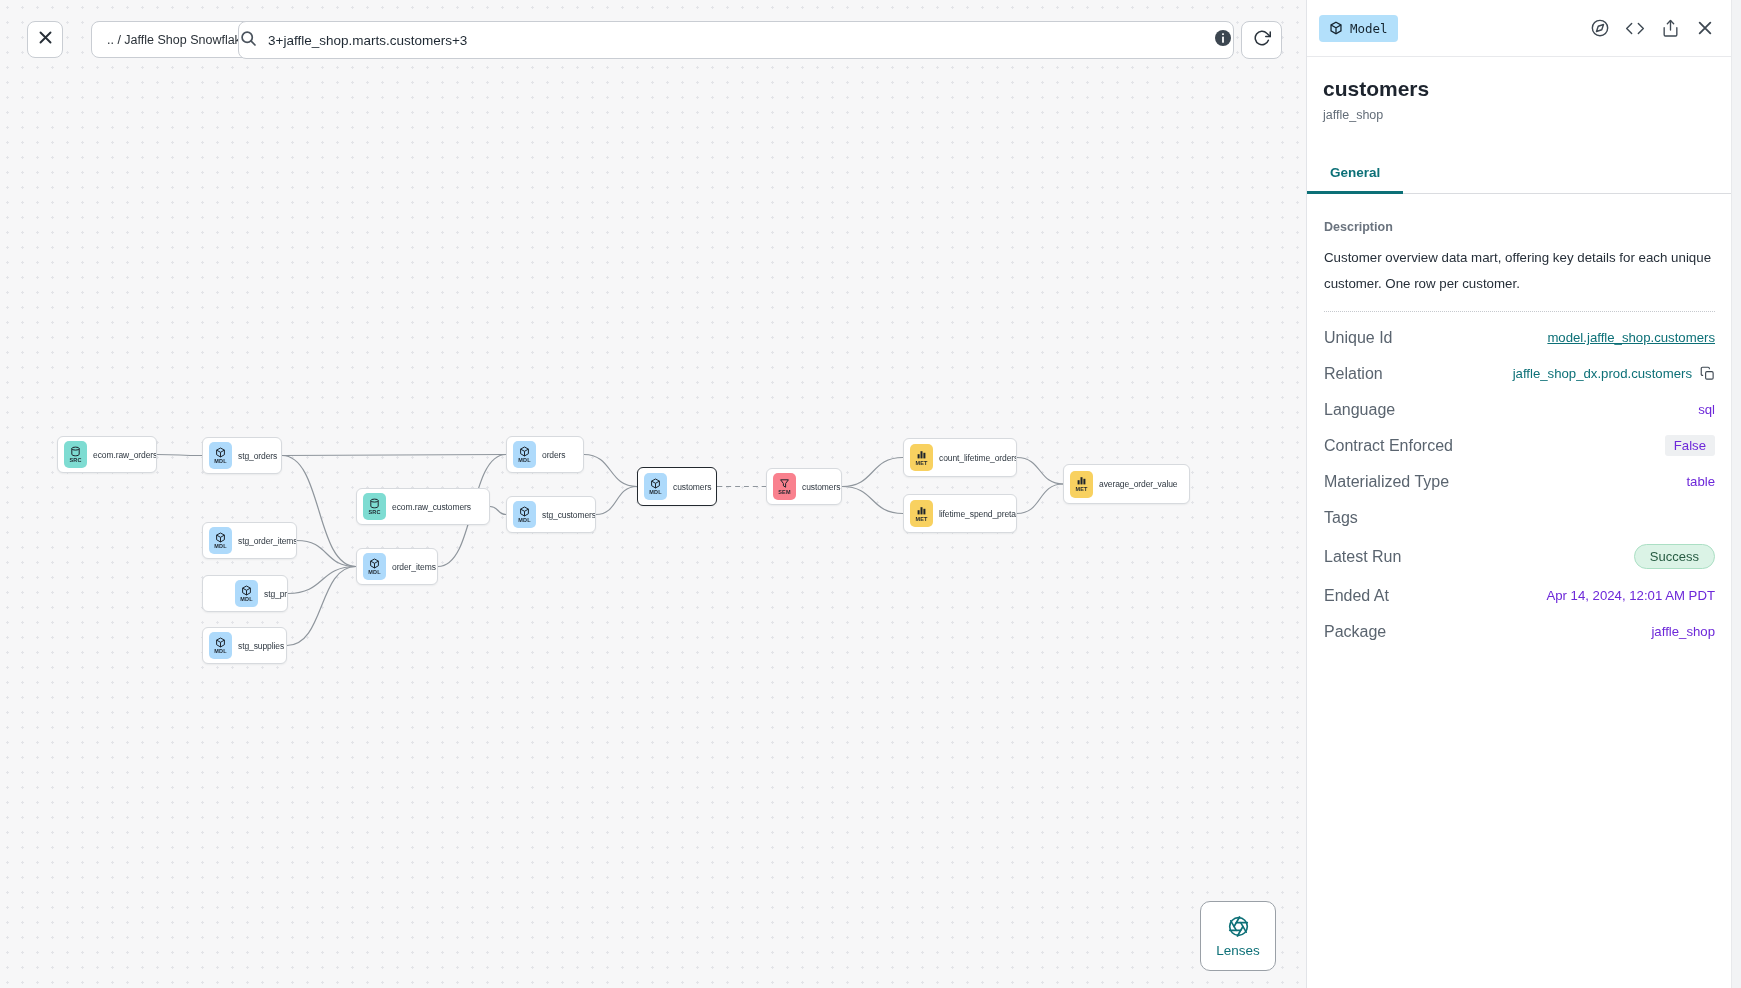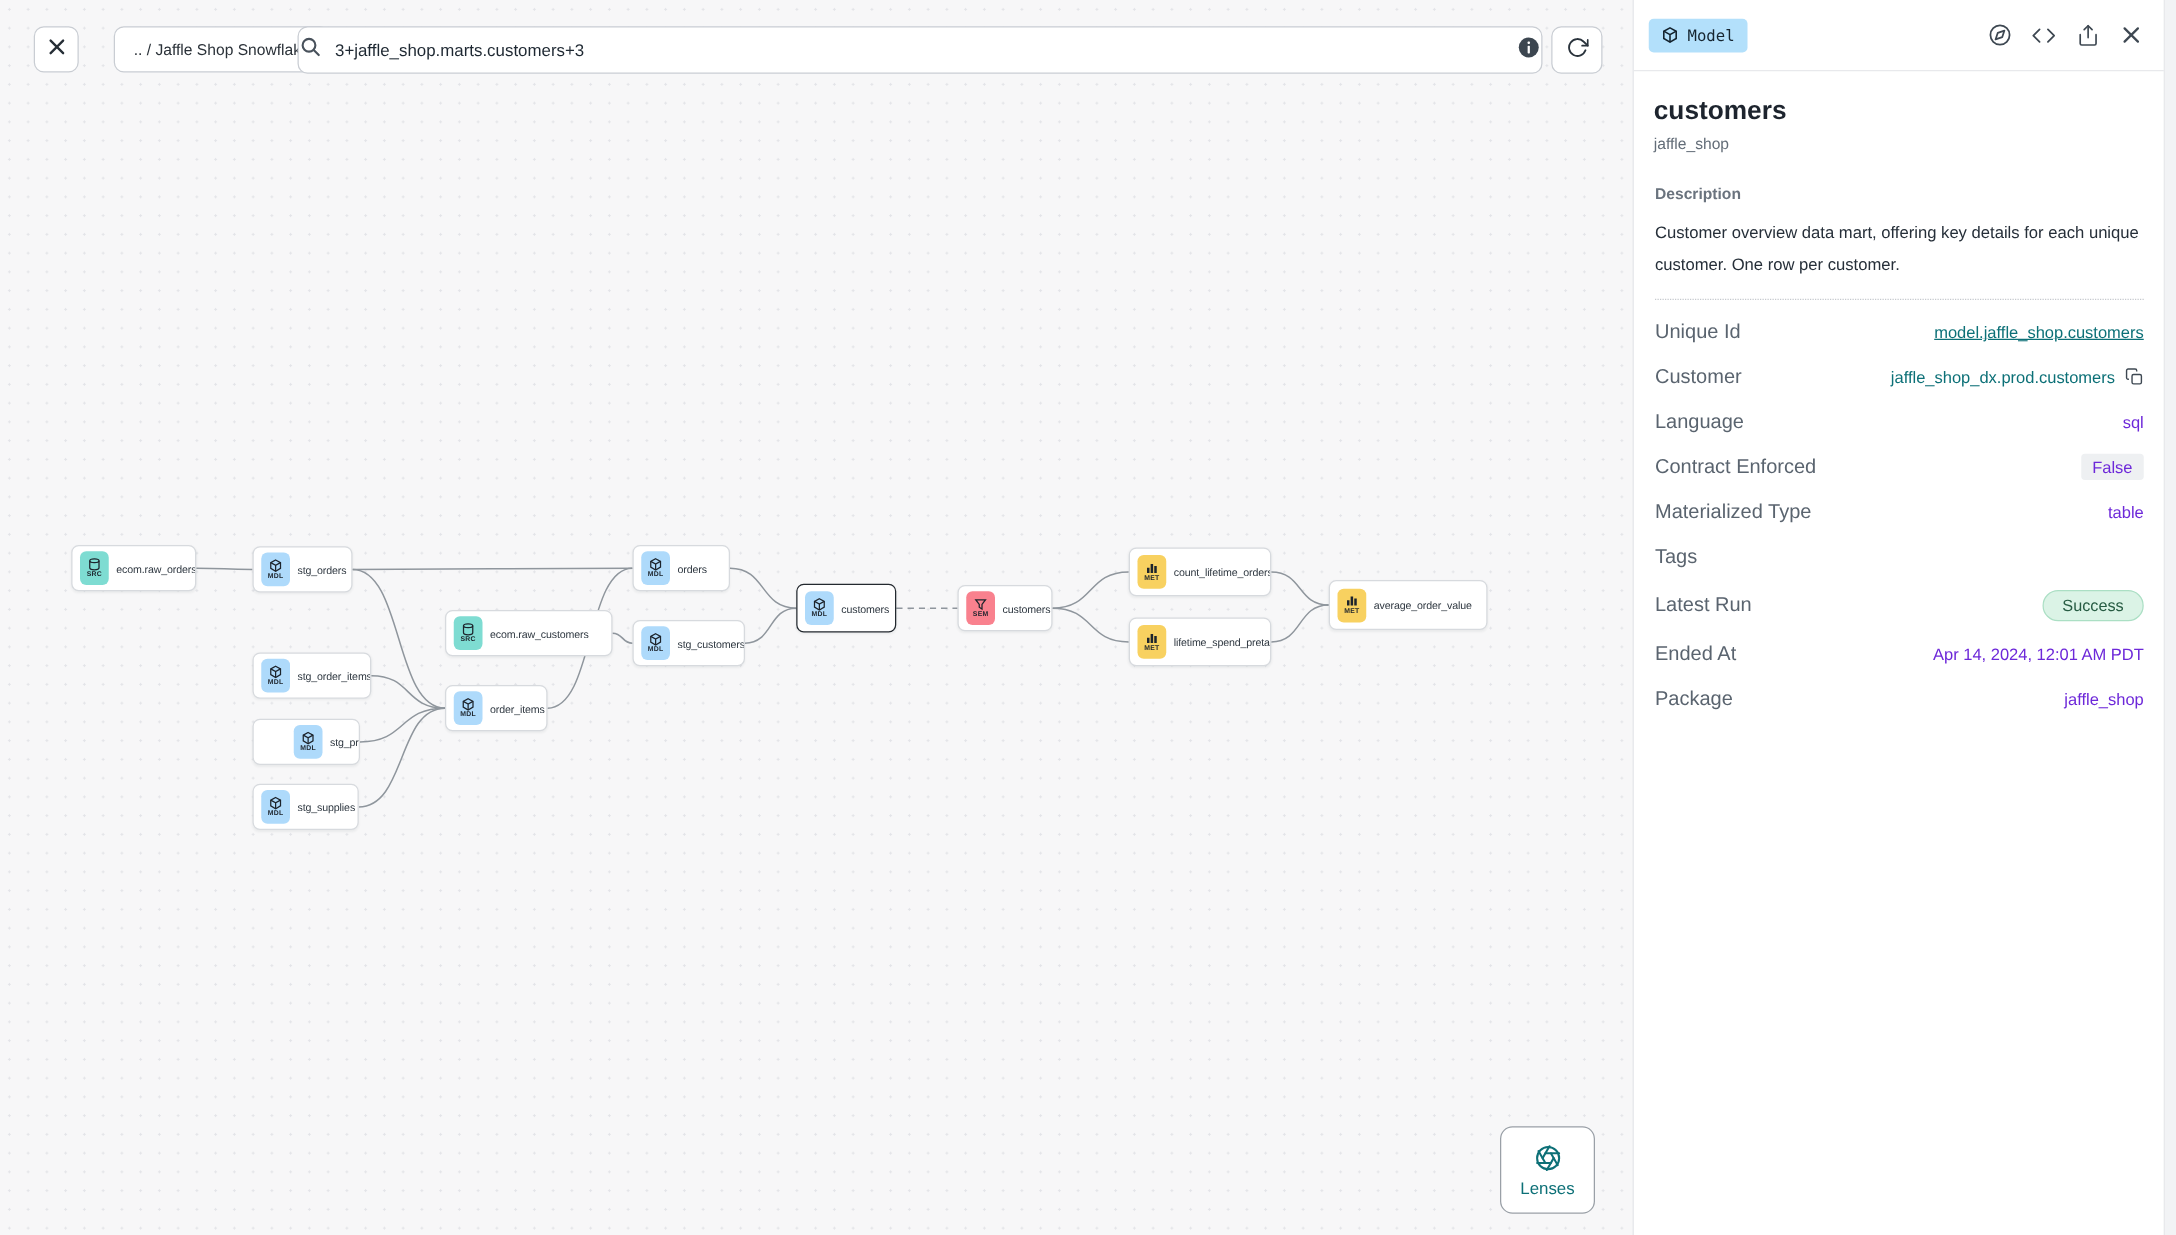--- a/index.html
+++ b/index.html
@@ -329,32 +329,35 @@
           </svg>
       </span>
     </div>
   </div>
 
   <div id="ptitle">
     <h1>customers</h1>
     <div id="psubtitle">jaffle_shop</div>
   </div>
 
+  <div id="ptabs">
+    <div class="tab">General</div>
+  </div>
 
   <div id="pcontent">
     <div id="desc-label">Description</div>
     <div id="desc-text">Customer overview data mart, offering key details for each unique customer. One row per customer.</div>
     <div id="divider"></div>
     <div id="frows">
         <div class="frow">
           <span class="flabel">Unique Id</span>
           <a class="fvalue link">model.jaffle_shop.customers</a>
         </div>
         <div class="frow">
-          <span class="flabel">Customer</span>
+          <span class="flabel">Relation</span>
           <span class="fvalue relation">
             <span>jaffle_shop_dx.prod.customers</span>
             <span class="copy-btn">
               <svg width="15" height="15" viewBox="0 0 24 24" fill="none" stroke="#3e4852" stroke-width="1.8" stroke-linejoin="round">
                 <rect x="9" y="9" width="12" height="12" rx="2"></rect>
                 <path d="M5 15H4a2 2 0 0 1-2-2V4a2 2 0 0 1 2-2h9a2 2 0 0 1 2 2v1"></path>
               </svg>
             </span>
           </span>
         </div>

